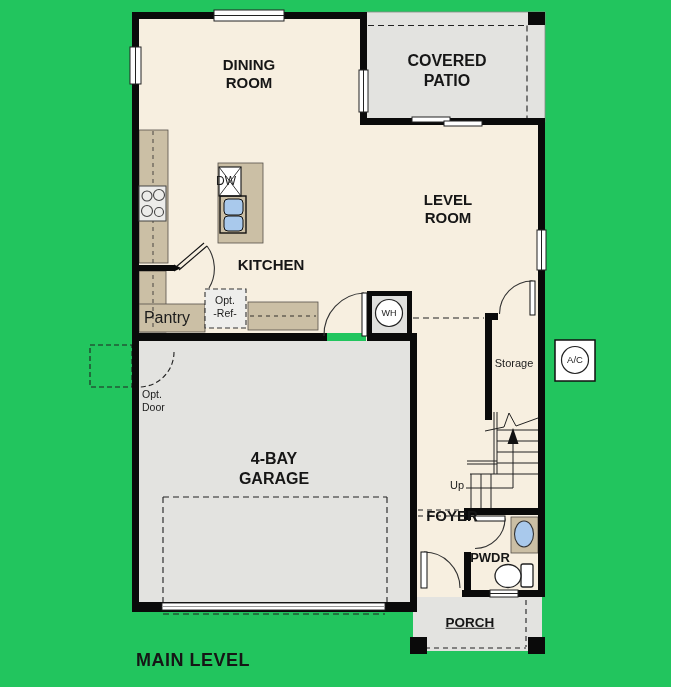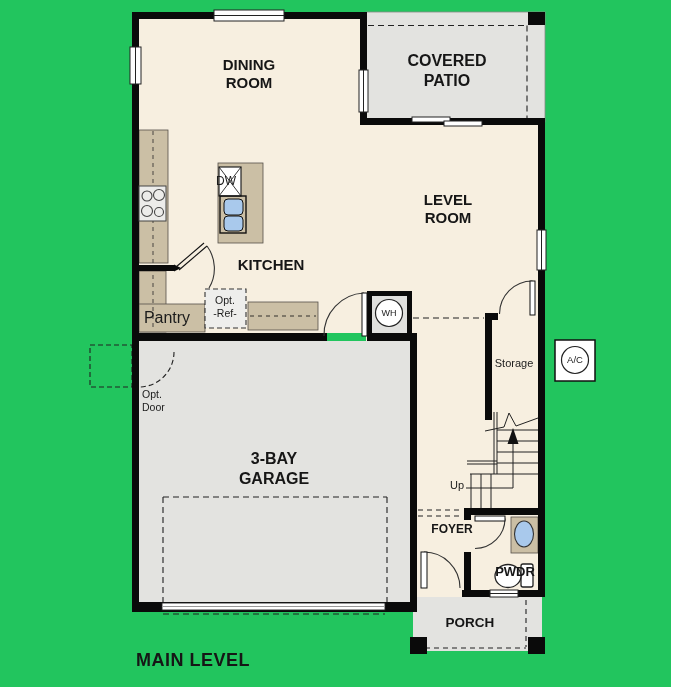--- a/index.html
+++ b/index.html
@@ -192,26 +192,26 @@
   <div class="lbl" style="left:447px;top:71px;font-size:16px;">
     <span>COVERED</span>
     <span>PATIO</span>
   </div>
   <div class="lbl" style="left:448px;top:209px;font-size:15px;">
     <span>LEVEL</span>
     <span>ROOM</span>
   </div>
   <div class="lbl" style="left:271px;top:265px;font-size:15px;">KITCHEN</div>
   <div class="lbl" style="left:274px;top:469px;font-size:16px;">
-    <span>3-BAY</span>
+    <span>4-BAY</span>
     <span>GARAGE</span>
   </div>
-  <div class="lbl" style="left:440px;top:529px;font-size:12px;padding-left:24px;">FOYER</div>
-  <div class="lbl" style="left:490px;top:572px;font-size:13px;margin-left:25px;">PWDR</div>
-  <div class="lbl" style="left:470px;top:623px;font-size:13.5px;">PORCH</div>
+  <div class="lbl" style="left:440px;top:516px;font-size:15px;padding-left:24px;">FOYER</div>
+  <div class="lbl" style="left:490px;top:558px;font-size:13px;">PWDR</div>
+  <div class="lbl" style="left:470px;top:623px;font-size:13.5px;text-decoration:underline;">PORCH</div>
   <div class="lbl small" style="left:167px;top:318px;font-size:16px;">Pantry</div>
   <div class="lbl small" style="left:514px;top:364px;font-size:11px;">Storage</div>
   <div class="lbl small" style="left:457px;top:486px;font-size:11px;text-align:center;">Up</div>
   <div class="lbl small left-anchor" style="left:142px;top:401px;font-size:10.5px;">
     <span>Opt.</span>
     <span>Door</span>
   </div>
   <div class="lbl small" style="left:225px;top:307px;font-size:10.5px;">
     <span>Opt.</span>
     <span>-Ref-</span>

